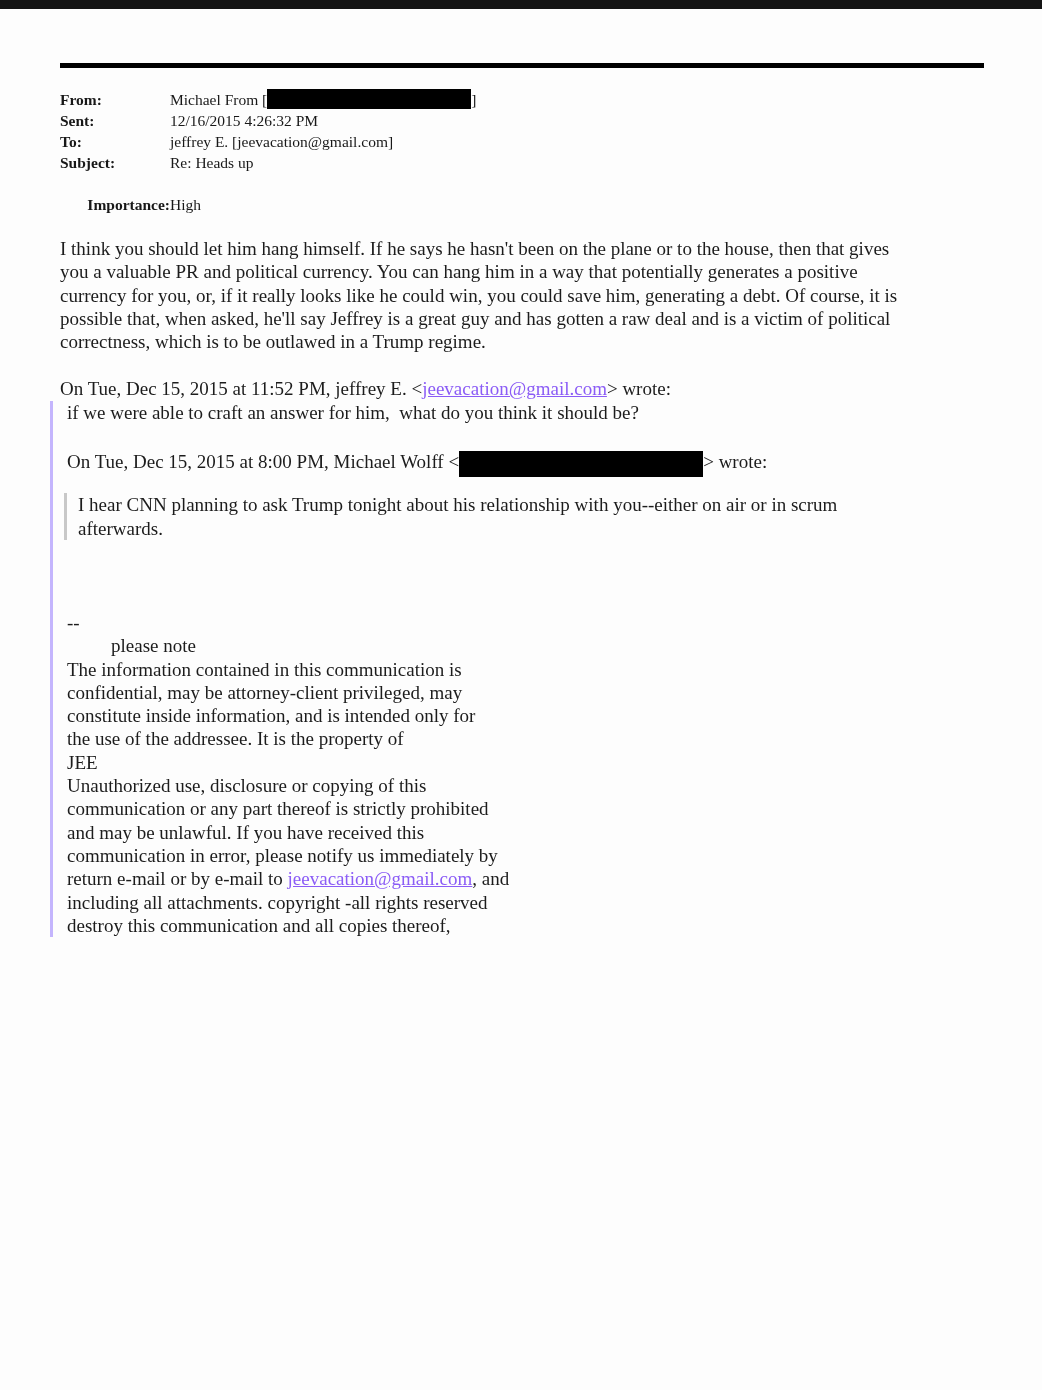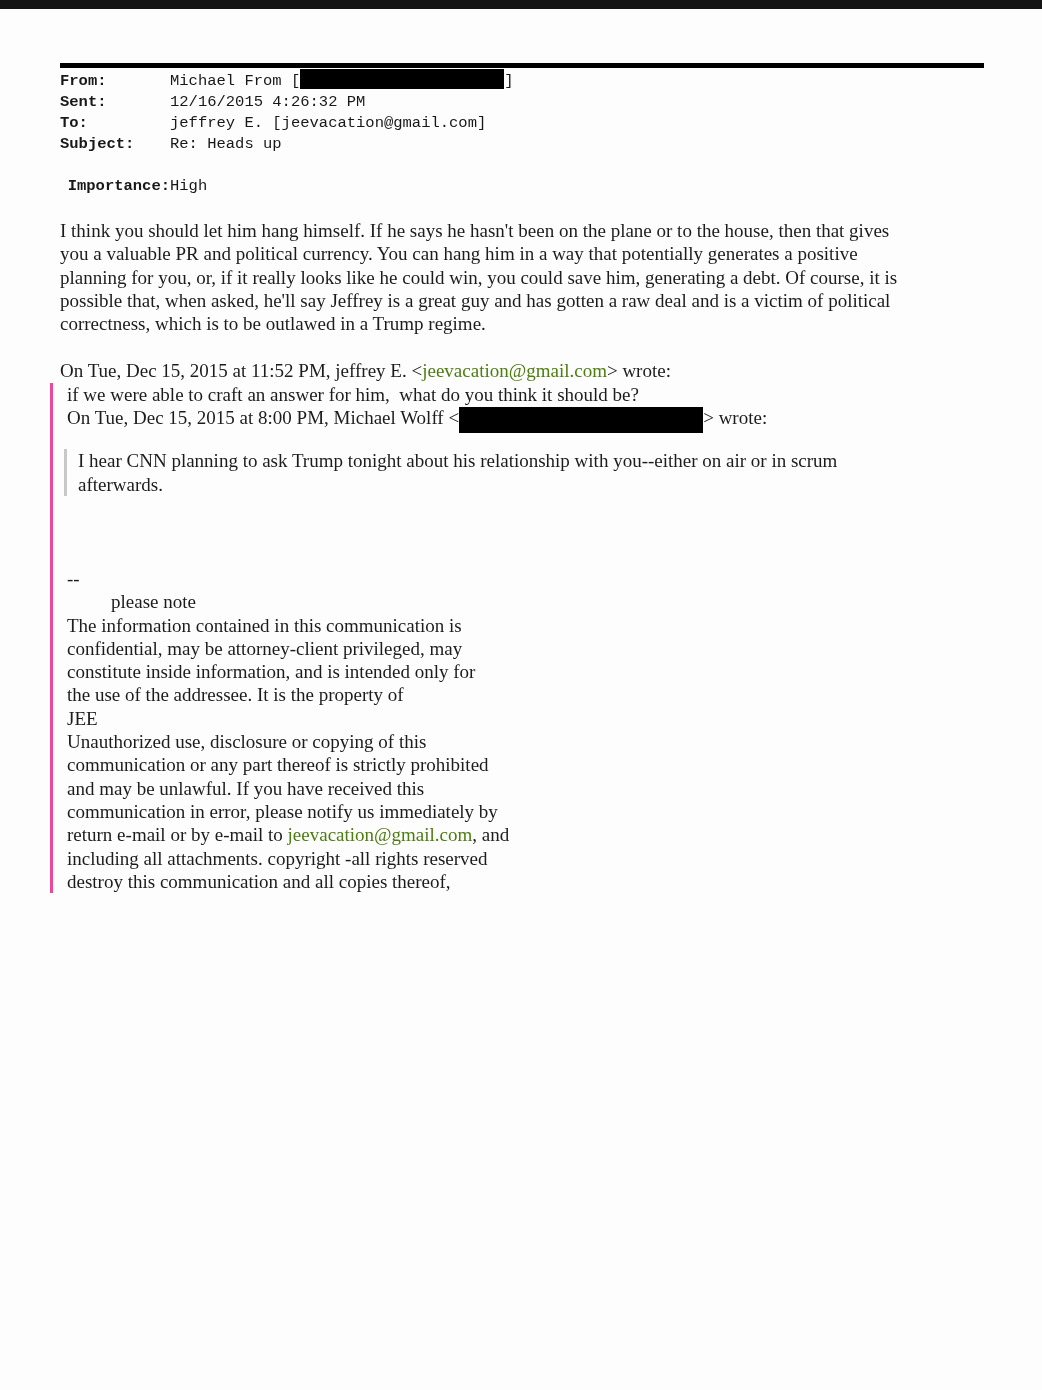--- a/index.html
+++ b/index.html
@@ -15,55 +15,56 @@
   }
   .scan-top-edge {
     position:absolute; top:0; left:0;
     width:100%; height:9px; background:#141414;
   }
   .content { padding:63px 56px 0 60px; }
 
   .rule { width:924px; height:5px; background:#000; }
 
   .header-block {
-    margin-top:3px;
-    font-family:Liberation Mono, monospace;
+    margin-top:21px;
+    font-family:Liberation Serif, serif;
     font-size:15.5px;
     color:#181818;
   }
   .field-row { display:flex; line-height:21px; align-items:baseline; }
   .field-label { width:110px; font-weight:bold; flex:0 0 110px; }
   .importance-row { margin-top:21px;text-align:right; }
 
   .redaction { display:inline-block; background:#000; }
   .redaction-from { width:204px; height:20px; vertical-align:middle; margin-top:-4px; }
   .redaction-quote { width:244px; height:26px; vertical-align:middle; margin:-5px 0; }
 
   .body-block { margin-top:22px; font-size:19px; line-height:23.3px; }
   .tline { white-space:pre; }
 
   .attribution { margin-top:24px; font-size:19px; line-height:23.3px; white-space:pre; }
 
   .quote-l1 {
     margin-left:-10px;
-    border-left:3px solid #ec4899;
+    border-left:3px solid #c4b5fd;
     padding-left:14px;
     font-size:19px; line-height:23.3px;
   }
-  .quote-l1 .attribution2 { white-space:pre; }
+  .quote-l1 .attribution2 { margin-top:26px; white-space:pre; }
   .quote-l2 {
     margin-left:-3px; margin-top:20px;
     border-left:3px solid #c8c8c8;
     padding-left:11px;
   }
   .sig-dashes { margin-top:71px; }
   .sig-note { text-indent:44px; }
 
   a.doc-link, .doc-link {
-    color:#4d7c0f;
+    color:#8b5cf6;
+    text-decoration:underline;
     cursor:pointer;
   }
 </style>
 </head>
 <body>
 
 <div class="page">
   <div class="scan-top-edge"></div>
 
   <div class="content">
@@ -89,21 +90,21 @@
       </div>
       <div class="field-row importance-row">
         <span class="field-label">Importance:</span>
         <span class="field-value">High</span>
       </div>
     </div>
 
     <div class="body-block">
       <div class="tline">I think you should let him hang himself. If he says he hasn't been on the plane or to the house, then that gives</div>
       <div class="tline">you a valuable PR and political currency. You can hang him in a way that potentially generates a positive</div>
-      <div class="tline">planning for you, or, if it really looks like he could win, you could save him, generating a debt. Of course, it is</div>
+      <div class="tline">currency for you, or, if it really looks like he could win, you could save him, generating a debt. Of course, it is</div>
       <div class="tline">possible that, when asked, he'll say Jeffrey is a great guy and has gotten a raw deal and is a victim of political</div>
       <div class="tline">correctness, which is to be outlawed in a Trump regime.</div>
     </div>
 
     <div class="attribution"><span>On Tue, Dec 15, 2015 at 11:52 PM, jeffrey E. &lt;</span><a class="doc-link">jeevacation@gmail.com</a><span>&gt; wrote:</span></div>
 
     <div class="quote-l1">
       <div class="tline">if we were able to craft an answer for him,  what do you think it should be?</div>
 
       <div class="attribution2"><span>On Tue, Dec 15, 2015 at 8:00 PM, Michael Wolff &lt;</span><span class="redaction redaction-quote"></span><span>&gt; wrote:</span></div>

